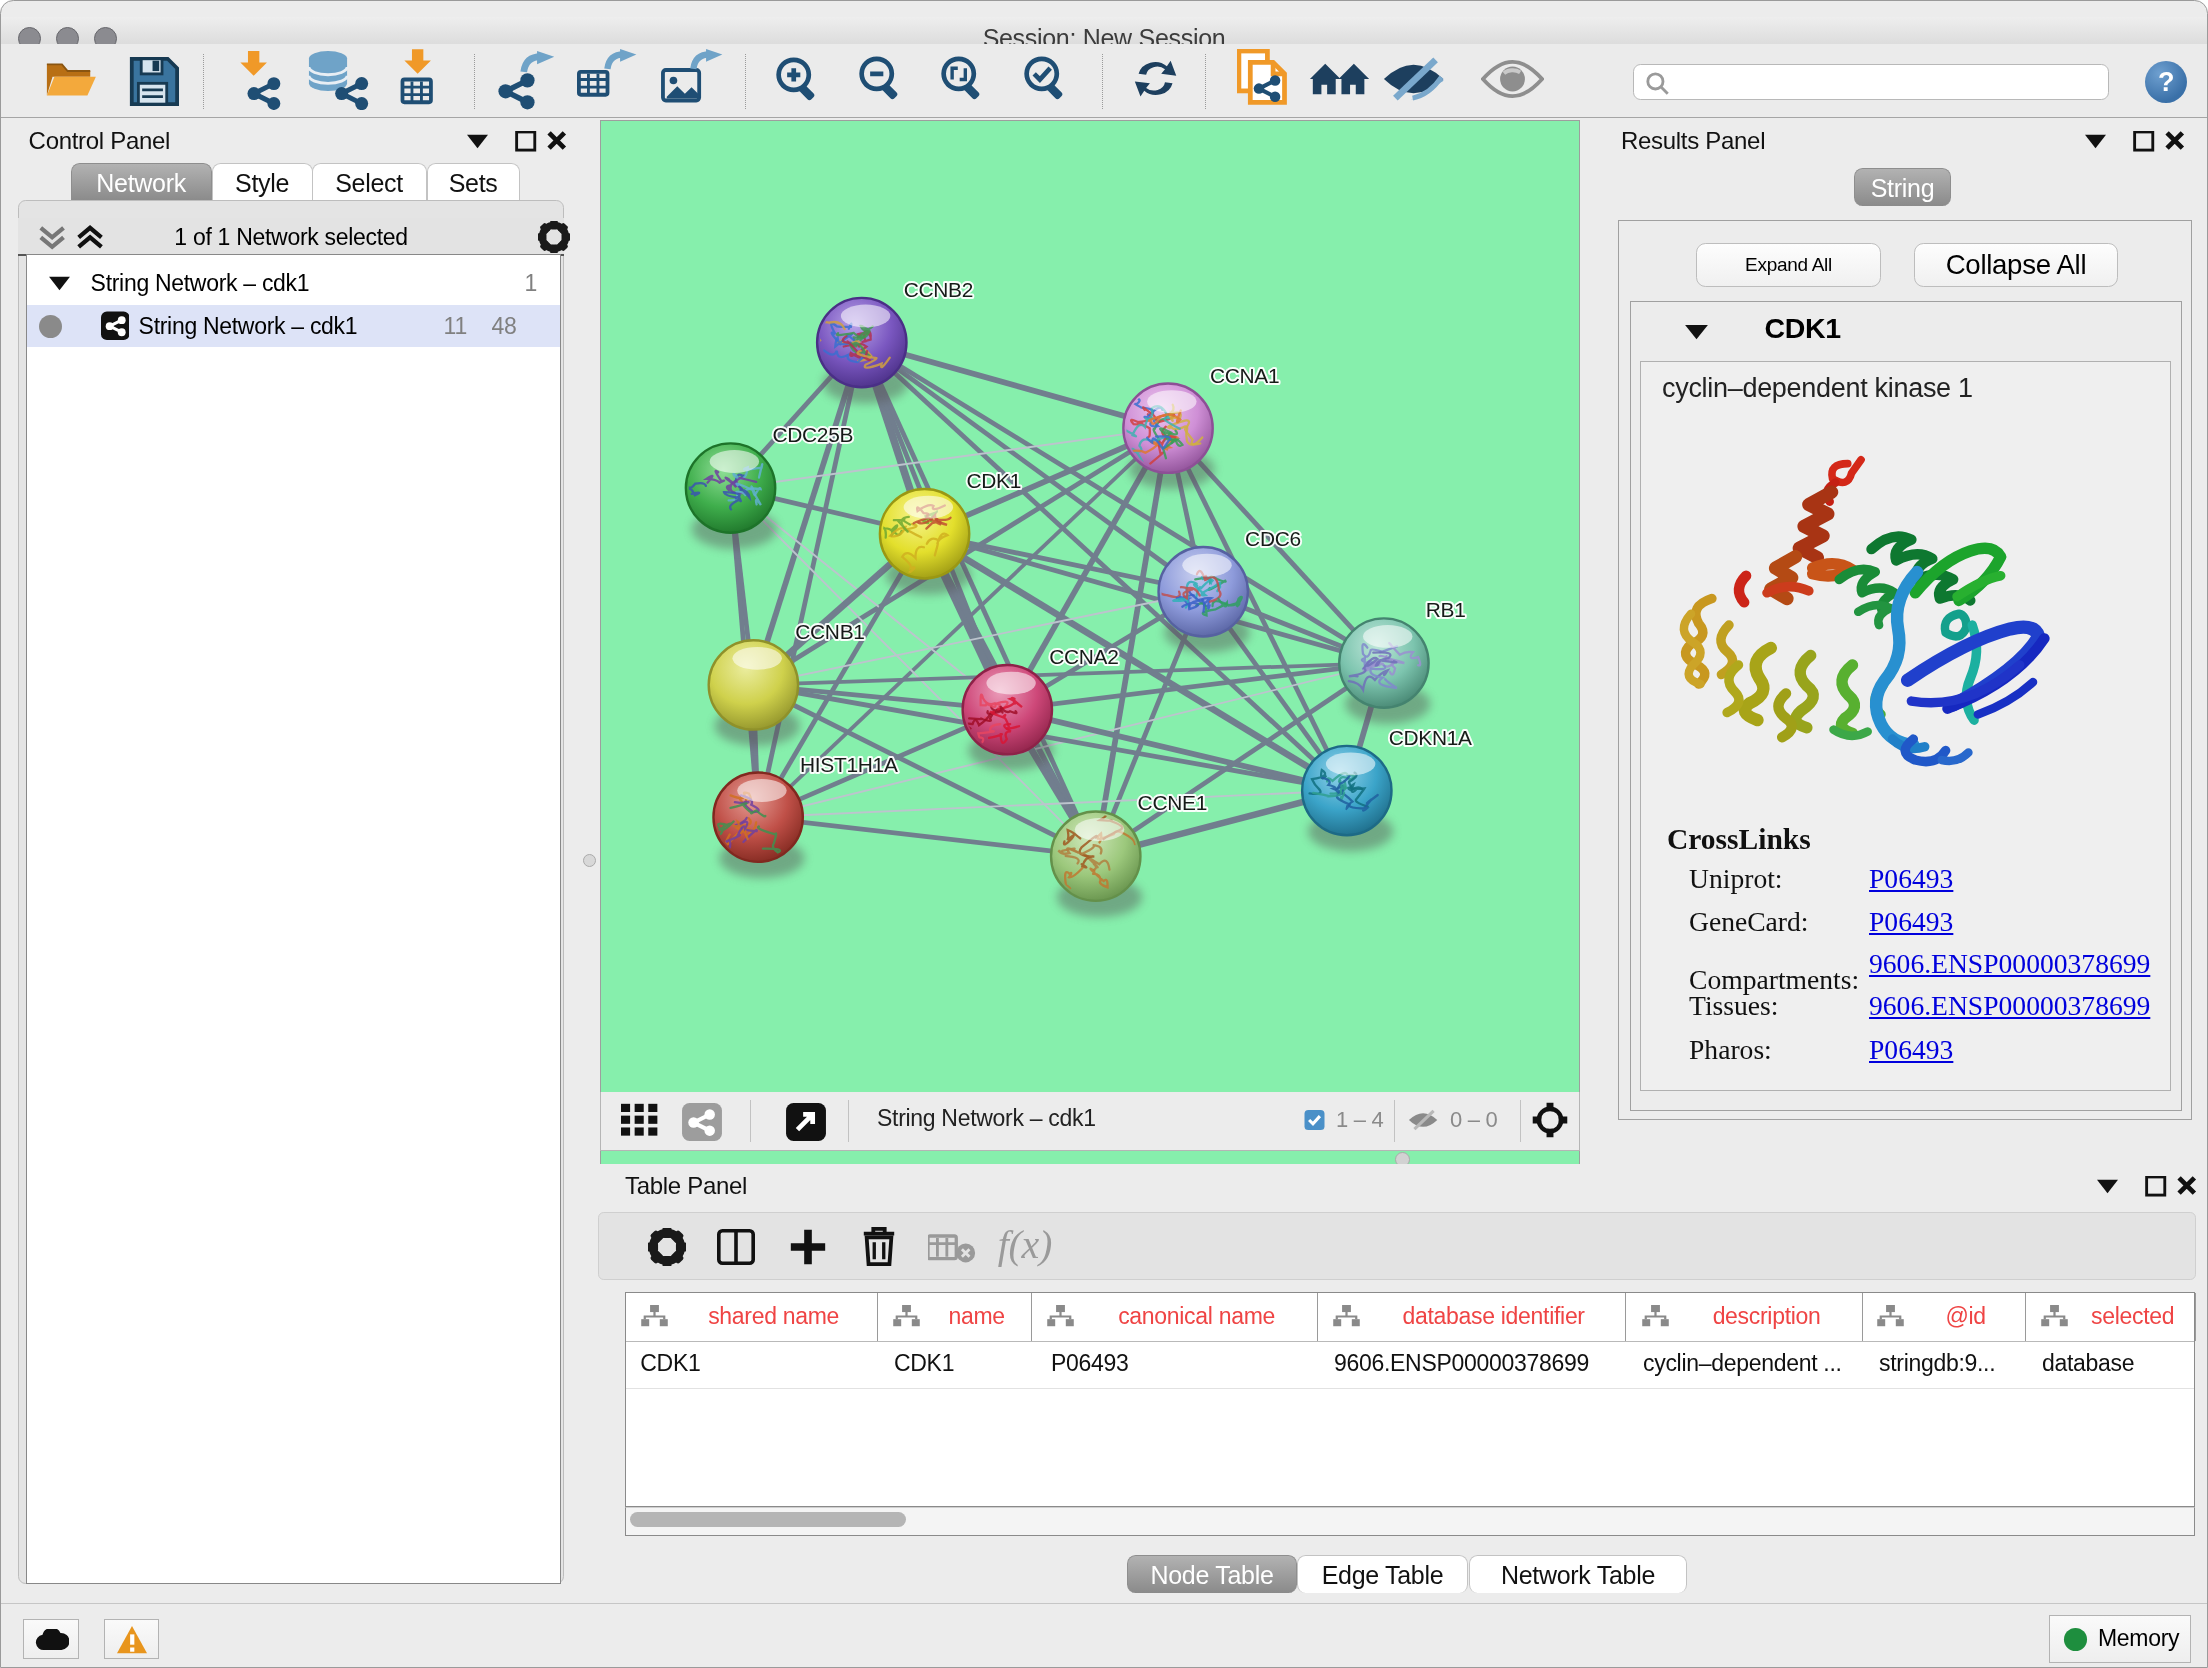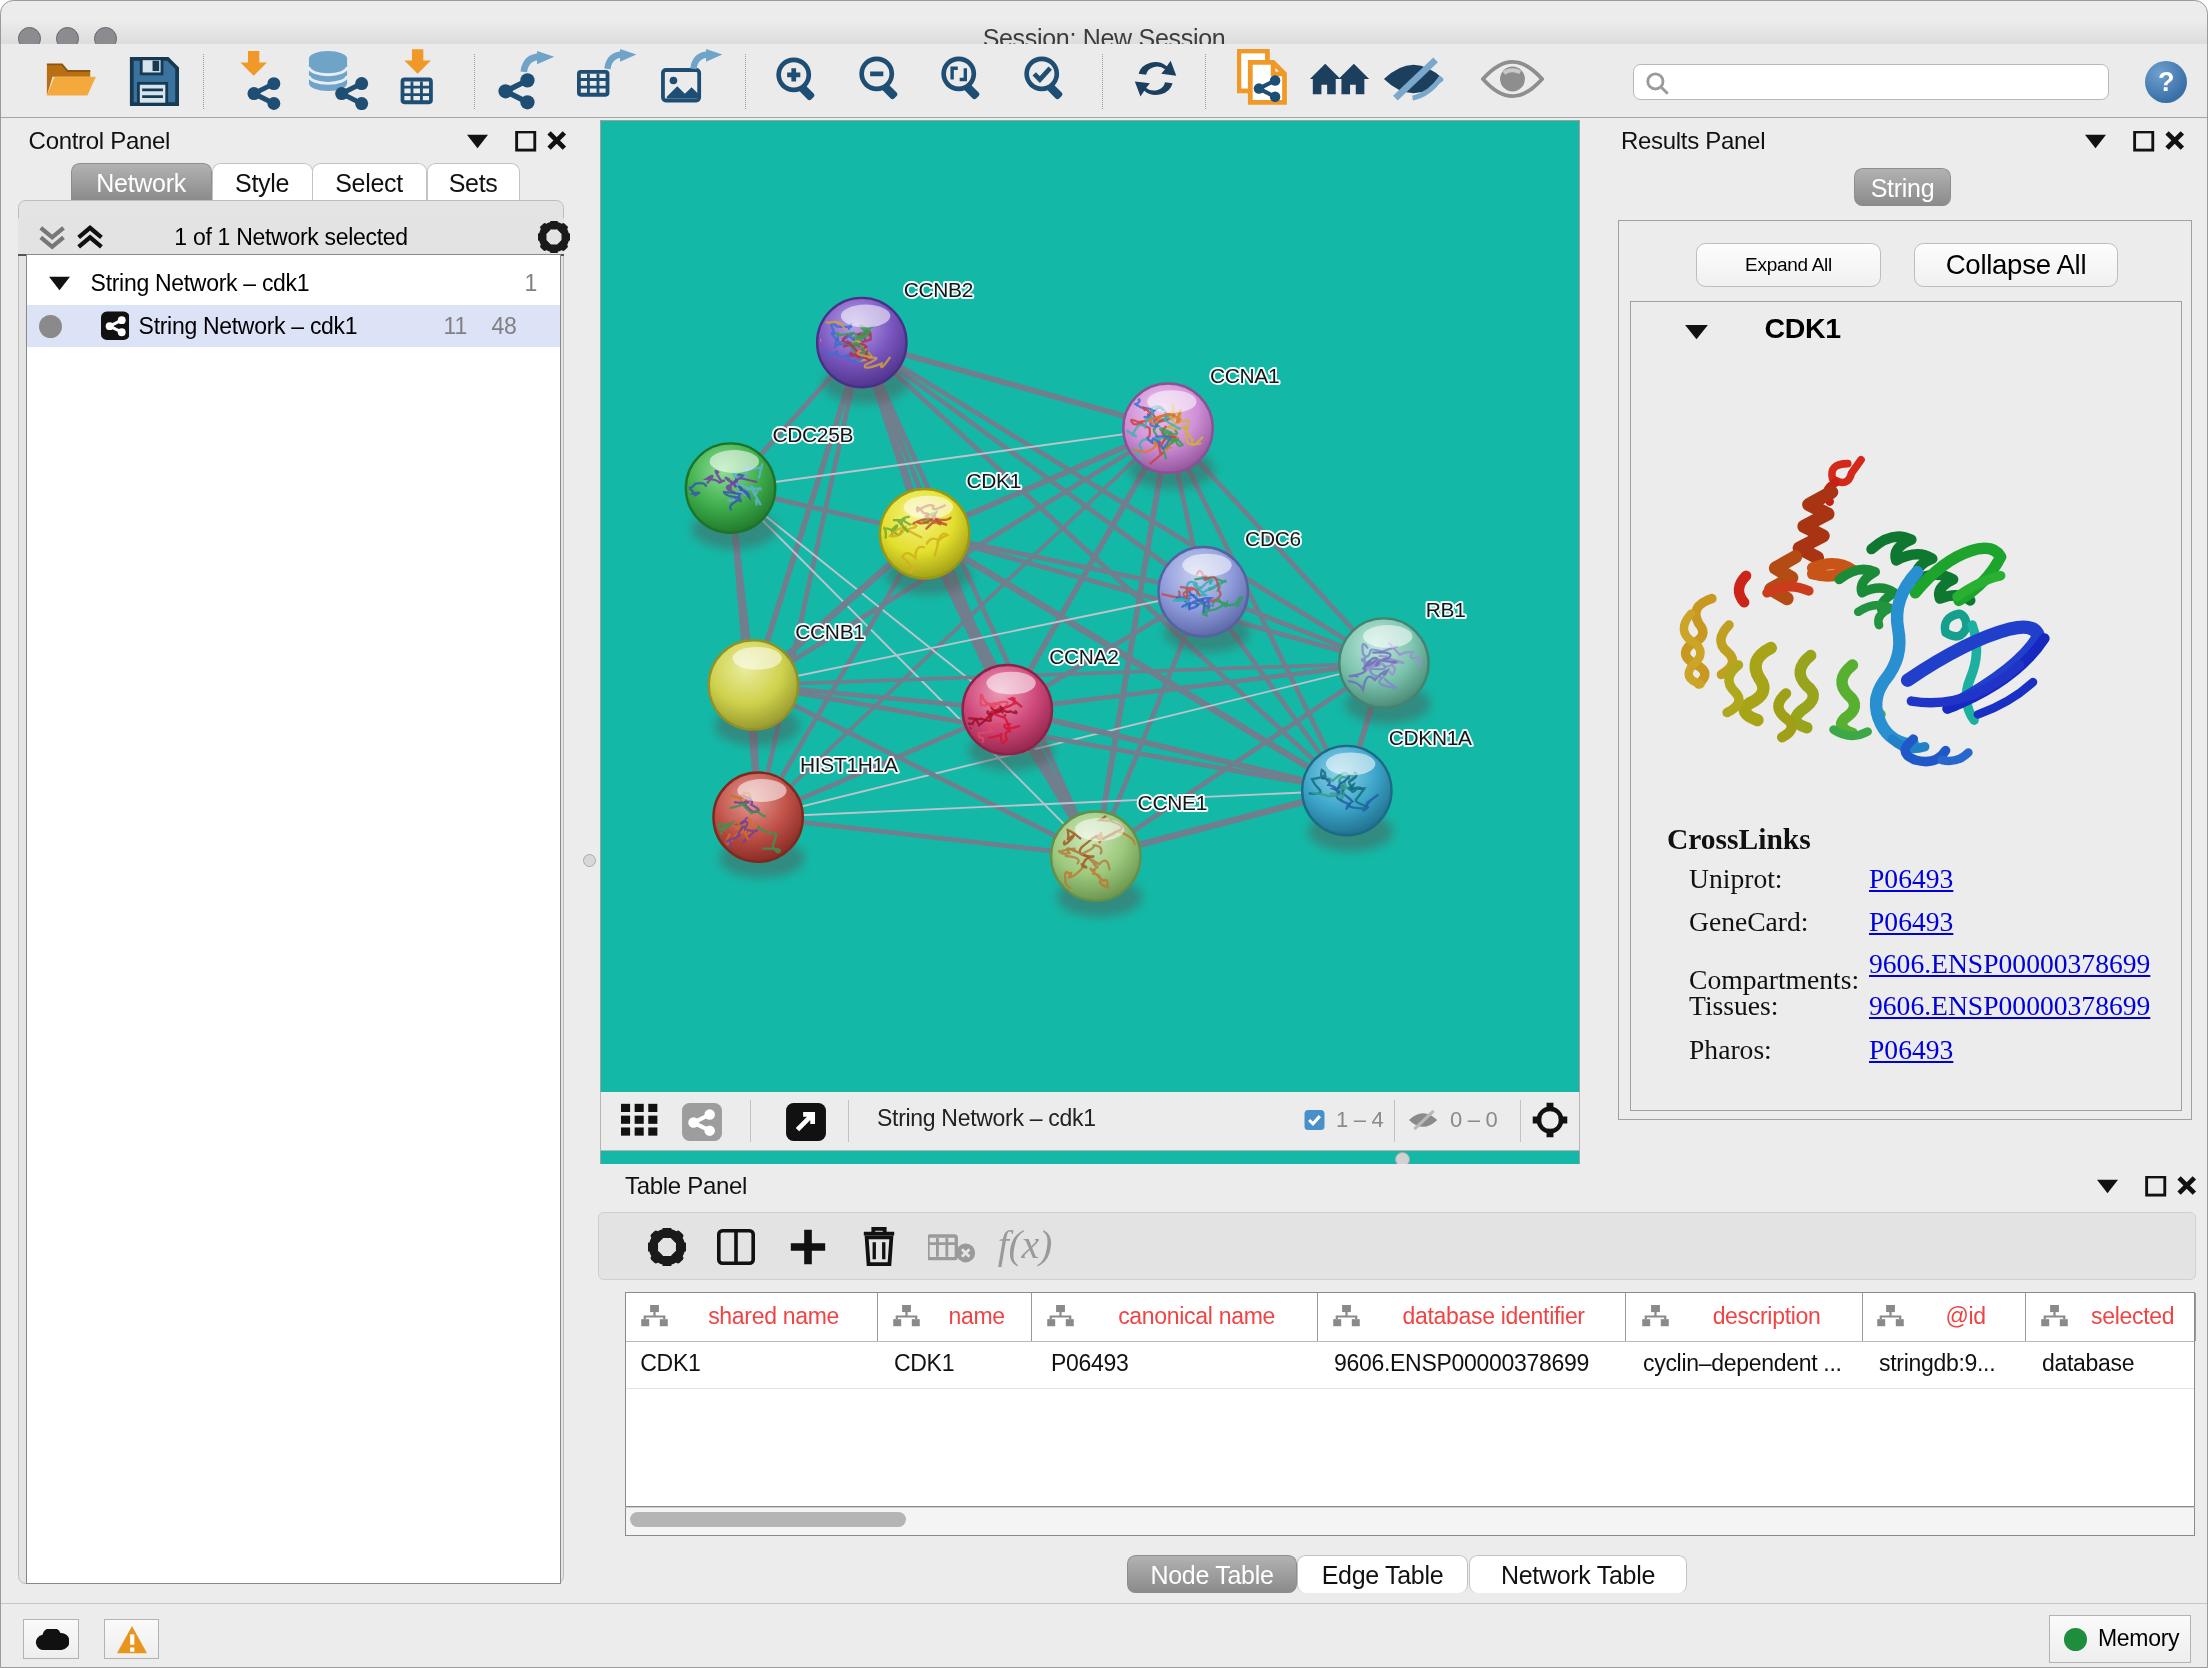--- a/index.html
+++ b/index.html
@@ -15,21 +15,21 @@
 #search svg{position:absolute;left:9.5px;top:4.8px}
 #help{position:absolute;left:2144px;top:17px;width:42px;height:42px;border-radius:50%;background:radial-gradient(circle at 35% 30%,#6fa0d0,#3a70a8 70%);color:#fff;font-size:27px;font-weight:bold;text-align:center;line-height:42px}
 .panelhead{font-size:24px;color:#111}
 .tab{position:absolute;height:38px;background:#fff;border:1px solid #c3c3c3;border-bottom:none;border-radius:8.6px 8.6px 0 0;font-size:25px;text-align:center;color:#111}
 .tabsel{background:linear-gradient(#b2b2b2,#8a8a8a);color:#fff;border-color:#8e8e8e}
 #cpanel{left:7.6px;top:118px;width:563px;height:1465px;background:#ececec}
 #cp-body{position:absolute;left:9.5px;top:81px;width:546px;height:1384px;background:#e4e4e4;border:1px solid #bdbdbd;border-radius:7.6px}
 #cp-sub{position:absolute;left:9.5px;top:99px;width:546px;height:38px;background:#e3e3e3;border-bottom:2.9px solid #555}
 #cp-list{position:absolute;left:17px;top:135px;width:535px;height:1330px;background:#fff;border:1px solid #888}
 .cprow{position:absolute;left:0;width:100%;height:40px;font-size:23px}
-#canvas{left:599px;top:119px;width:980px;height:1182px;background:#14b8a6;border:1px solid #9e9e9e}
+#canvas{left:599px;top:119px;width:980px;height:1182px;background:#86efac;border:1px solid #9e9e9e}
 #netbar{left:599px;top:1091px;width:980px;height:59px;background:#ececec;border:1px solid #b5b5b5;border-top:none}
 #rpanel{left:1581px;top:118px;width:628px;height:1011px;background:#ececec}
 #tpanel{left:590px;top:1163px;width:1607px;height:384px;background:#ececec}
 #ttoolbar{position:absolute;left:6.7px;top:48px;width:1598px;height:68px;background:#e3e3e3;border:1px solid #cfcfcf;border-radius:5.7px}
 #ttable{position:absolute;left:34px;top:128px;width:1570px;height:215px;background:#fff;border:1.9px solid #8a8a8a}
 #tscroll{position:absolute;left:34px;top:343px;width:1570px;height:28.5px;background:#f4f4f4;border:1.9px solid #8a8a8a;border-top:1px solid #cfcfcf}
 .th{position:absolute;top:0;height:48px;border-right:1.9px solid #9a9a9a;font-size:23px;color:#ef4444}
 .statusbtn{position:absolute;background:linear-gradient(#fafafa,#eeeeee);border:1.9px solid #b3b3b3}
 a.lnk{color:#0000dd;text-decoration:underline}
 
@@ -613,20 +613,23 @@
       </svg>
 <div class="tab tabsel" style="left:272px;top:49px;width:97px;line-height:38px;border-radius:8.6px">String</div>
 <div class="abs" style="left:36px;top:101px;width:574px;height:900px;border:1.9px solid #a0a0a0;background:#ececec">
 <div class="abs" style="left:77px;top:22px;width:185px;height:44px;background:linear-gradient(#fdfdfd,#f0f0f0);border:1.9px solid #bdbdbd;border-radius:9.5px;font-size:19px;text-align:center;line-height:41px">Expand All</div>
 <div class="abs" style="left:295px;top:22px;width:204px;height:44px;background:linear-gradient(#fdfdfd,#f0f0f0);border:1.9px solid #bdbdbd;border-radius:9.5px;font-size:27.6px;text-align:center;line-height:41px">Collapse All</div>
 <div class="abs" style="left:11.4px;top:80px;width:552px;height:810px;border:1.9px solid #a0a0a0">
 <svg class="abs" style="left:53px;top:21px" width="25" height="19" viewBox="0 0 26 20">
             <path d="M1 2 h24 l-12 15 z" fill="#111"></path>
           </svg>
 <div class="abs" style="left:133px;top:9.5px;font-size:28.5px;font-weight:bold">CDK1</div>
+<div class="abs" style="left:8.6px;top:59px;width:531px;height:730px;border:1.9px solid #b0b0b0;background:#efefef">
+<div class="abs" style="left:21px;top:11.4px;font-size:27px;color:#222">cyclin–dependent kinase 1</div>
+</div>
         </div>
       </div>
 <svg width="418" height="328" viewBox="0 0 440 345" style="position:absolute;left:90px;top:335px">
         <path d="M 185 10 q -20 0 -16 16 q 16 10 20 -6 l 10 -14" fill="none" stroke="#d42818" stroke-width="8.0" stroke-linecap="round" stroke-linejoin="round" opacity="1.00"></path>
         <path d="M 172 30 q -14 8 -6 20" fill="none" stroke="#c42014" stroke-width="9.0" stroke-linecap="round" stroke-linejoin="round" opacity="1.00"></path>
         <path d="M 168 40 l -24 13 l 20 10 l -25 13 l 20 10 l -25 13 l 19 10" fill="none" stroke="#a83414" stroke-width="14.0" stroke-linecap="round" stroke-linejoin="round" opacity="1.00"></path>
         <path d="M 130 108 l -21 12 l 17 10 l -22 12 l 17 10" fill="none" stroke="#b44a14" stroke-width="14.0" stroke-linecap="round" stroke-linejoin="round" opacity="1.00"></path>
         <path d="M 148 120 q 24 -10 42 2 q -20 10 -42 4" fill="none" stroke="#c85418" stroke-width="12.0" stroke-linecap="round" stroke-linejoin="round" opacity="1.00"></path>
         <path d="M 100 146 q 22 -12 44 -2" fill="none" stroke="#cc3c1c" stroke-width="10.0" stroke-linecap="round" stroke-linejoin="round" opacity="1.00"></path>
         <path d="M 78 128 q -14 14 -2 28" fill="none" stroke="#cc2418" stroke-width="11.0" stroke-linecap="round" stroke-linejoin="round" opacity="1.00"></path>

